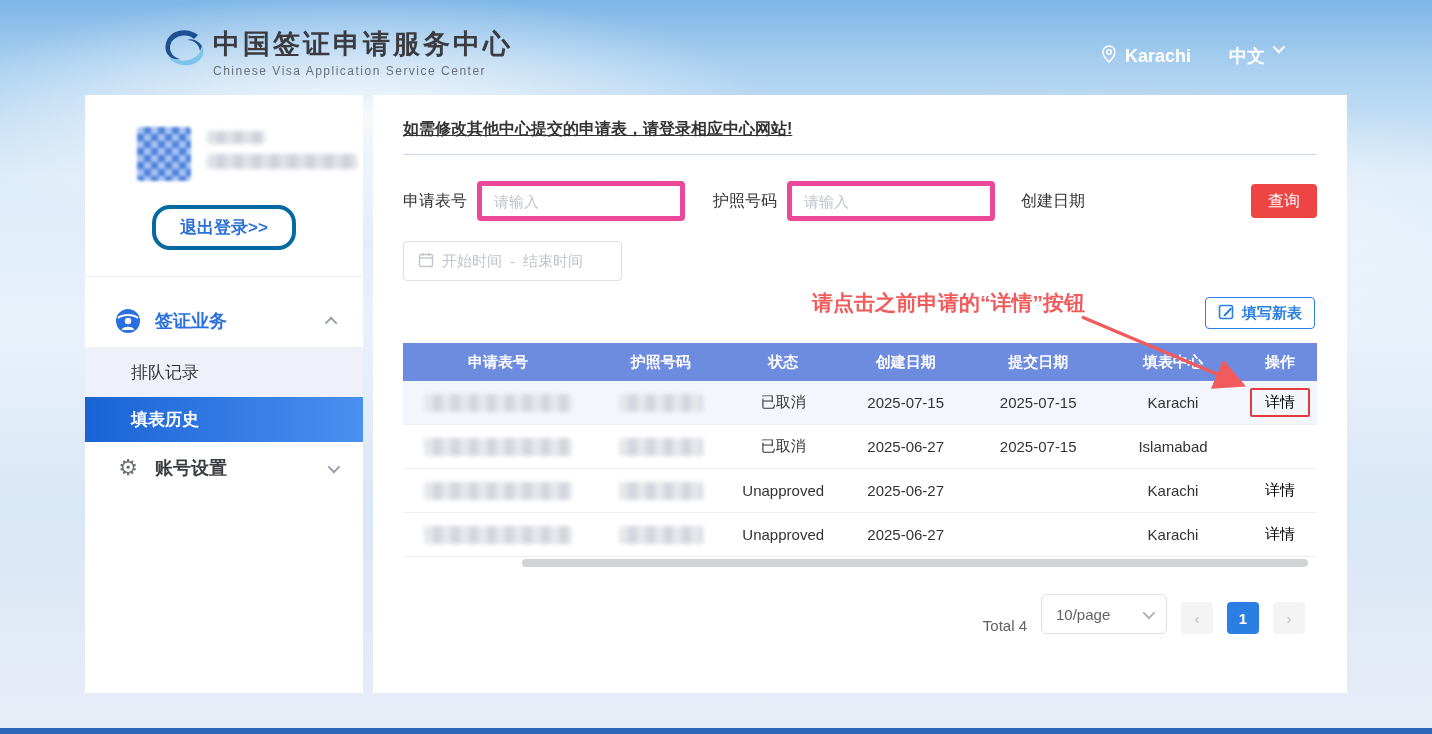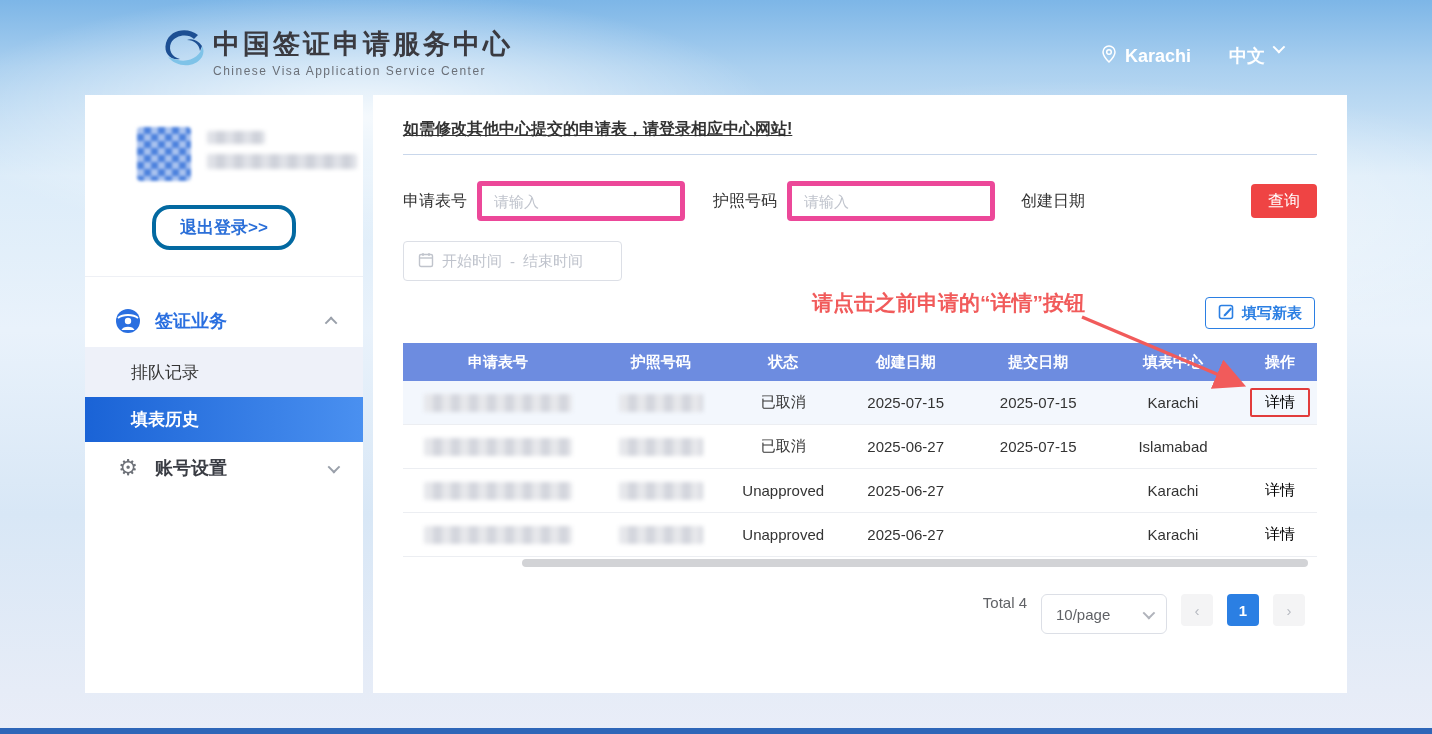--- a/index.html
+++ b/index.html
@@ -89,21 +89,21 @@
     background:repeating-linear-gradient(90deg,#e6e7eb 0 9px,#d4d6dd 9px 18px); }
   .cell-blur-sm { width:84px; height:18px; border-radius:2px; filter:blur(2px);
     background:repeating-linear-gradient(90deg,#e6e7eb 0 9px,#d4d6dd 9px 18px); }
   .detail-link { color:#000000; font-size:15px; cursor:pointer; text-decoration:none; }
   .detail-highlight { border:2px solid #e23c3c; border-radius:2px; padding:3px 13px; }
 
   .hscroll { position:relative; height:9px; margin-top:2px; }
   .hscroll .thumb { position:absolute; left:13%; width:86%; height:8px; background:#d2d3d6; border-radius:4px; }
 
   
-  .pagination { display:flex; align-items:flex-start; justify-content:flex-end; gap:14px; padding:26px 42px 0 0; }
+  .pagination { display:flex; align-items:flex-end; justify-content:flex-end; gap:14px; padding:26px 42px 0 0; }
   .total-label { color:#606266; font-size:15px; }
   .pagesize-select { display:flex; align-items:center; justify-content:space-between; width:126px; height:40px;
     border:1px solid #dcdfe6; border-radius:6px; padding:0 14px; color:#606266; font-size:15px; cursor:pointer; }
   .pagesize-select .chev { color:#b0b3bb; }
   .pg-btn { width:32px; height:32px; border-radius:4px; background:#f4f4f5; color:#b6b9c0; display:flex;
     align-items:center; justify-content:center; font-size:15px; cursor:pointer; user-select:none; }
   .pg-btn.current { background:#2b7fe3; color:#fff; font-weight:bold; }
 
   
   .arrow-overlay { position:absolute; left:1040px; top:295px; pointer-events:none; }

